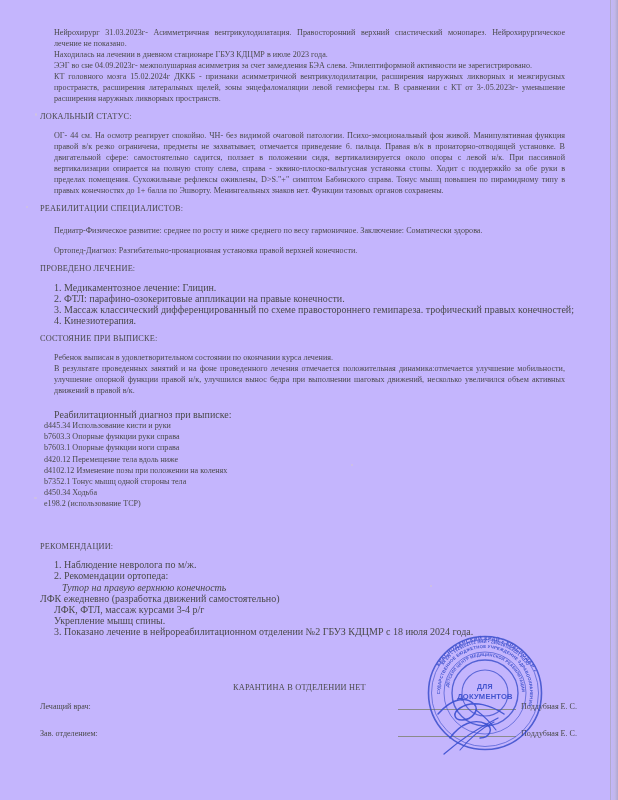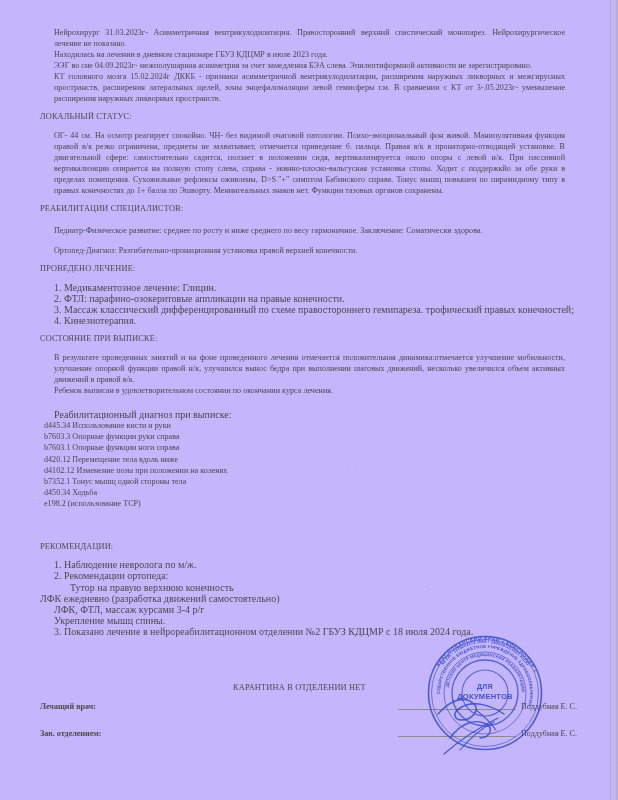--- a/index.html
+++ b/index.html
@@ -92,21 +92,20 @@
     font-size: 8.3px;
     color: #4a4a4a;
     letter-spacing: 0.2px;
     white-space: nowrap;
   }
   .sig-row {
     position: absolute;
     font-size: 8.1px;
     color: #4a4a4a;
     white-space: nowrap;
-    font-weight: bold;
   }
   .sig-label-1 { left: 40px; top: 702px; }
   .sig-label-2 { left: 40px; top: 729px; }
   .sig-rule {
     position: absolute;
     left: 398px;
     width: 118px;
     height: 1px;
     background: #8b8b8b;
   }
@@ -197,39 +196,39 @@
 
     <div class="heading">ПРОВЕДЕНО ЛЕЧЕНИЕ:</div>
     <div class="block-gap-s"></div>
     <div class="list-line">1. Медикаментозное лечение: Глицин.</div>
     <div class="list-line">2. ФТЛ: парафино-озокеритовые аппликации на правые конечности.</div>
     <div class="list-line">3. Массаж классический дифференцированный по схеме правостороннего гемипареза. трофический правых конечностей;</div>
     <div class="list-line">4. Кинезиотерапия.</div>
 
     <div class="heading">СОСТОЯНИЕ ПРИ ВЫПИСКЕ:</div>
     <div class="block-gap-s"></div>
+    <div class="txt indent">Ребенок выписан в удовлетворительном состоянии по окончании курса лечения.</div>
     <div class="txt indent">В результате проведенных занятий и на фоне проведенного лечения отмечается  положительная динамика:отмечается улучшение мобильности, улучшение опорной функции правой н/к, улучшился вынос бедра при выполнении шаговых движений, несколько увеличился объем активных движений в правой в/к.</div>
-    <div class="txt indent">Ребенок выписан в удовлетворительном состоянии по окончании курса лечения.</div>
     <div class="block-gap-l"></div>
     <div class="list-line">Реабилитационный диагноз при выписке:</div>
     <div class="icf-line">d445.34 Использование кисти и руки</div>
     <div class="icf-line">b7603.3 Опорные функции руки справа</div>
     <div class="icf-line">b7603.1 Опорные функции  ноги справа</div>
     <div class="icf-line">d420.12 Перемещение тела вдоль ниже</div>
     <div class="icf-line">d4102.12 Изменение позы при положении на коленях</div>
     <div class="icf-line">b7352.1 Тонус мышц одной стороны тела</div>
     <div class="icf-line">d450.34 Ходьба</div>
     <div class="icf-line">е198.2 (использование ТСР)</div>
 
     <div style="height:24px;"></div>
     <div class="heading">РЕКОМЕНДАЦИИ:</div>
     <div class="block-gap-s"></div>
     <div class="list-line">1. Наблюдение невролога по м/ж.</div>
     <div class="list-line">2. Рекомендации ортопеда:</div>
-    <div class="list-line rec-sub" style="margin-left:30px;">Тутор на правую верхнюю конечность</div>
+    <div class="list-line rec-sub" style="margin-left:22px;font-style:italic;">Тутор на правую верхнюю конечность</div>
     <div class="list-line rec-sub" style="margin-left:0;">ЛФК ежедневно (разработка движений самостоятельно)</div>
     <div class="list-line rec-sub" style="margin-left:14px;">ЛФК, ФТЛ, массаж курсами 3-4 р/г</div>
     <div class="list-line rec-sub" style="margin-left:14px;">Укрепление мышц спины.</div>
     <div class="list-line">3. Показано лечение в нейрореабилитационном отделении №2 ГБУЗ КДЦМР с 18 июля 2024 года.</div>
 
   </div>
 
   <div class="quarantine">КАРАНТИНА В ОТДЕЛЕНИИ НЕТ</div>
 
   <div class="sig-row sig-label-1">Лечащий врач:</div>

